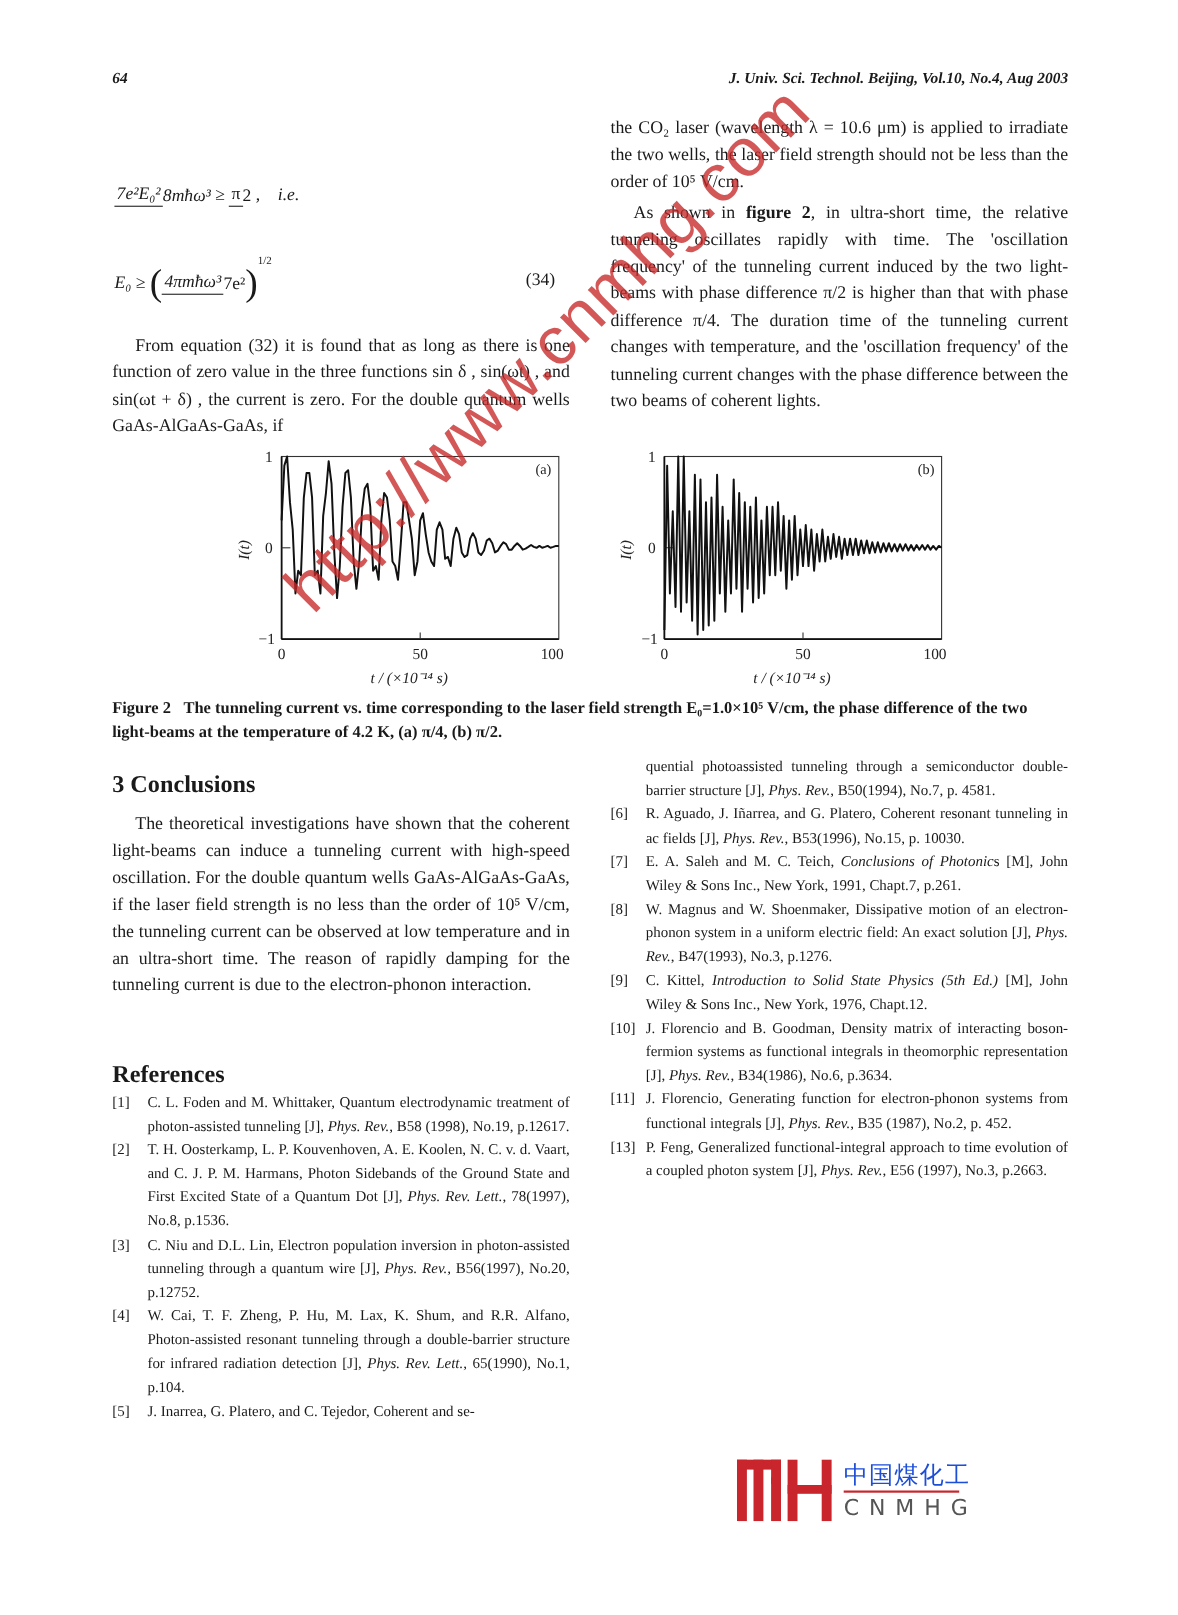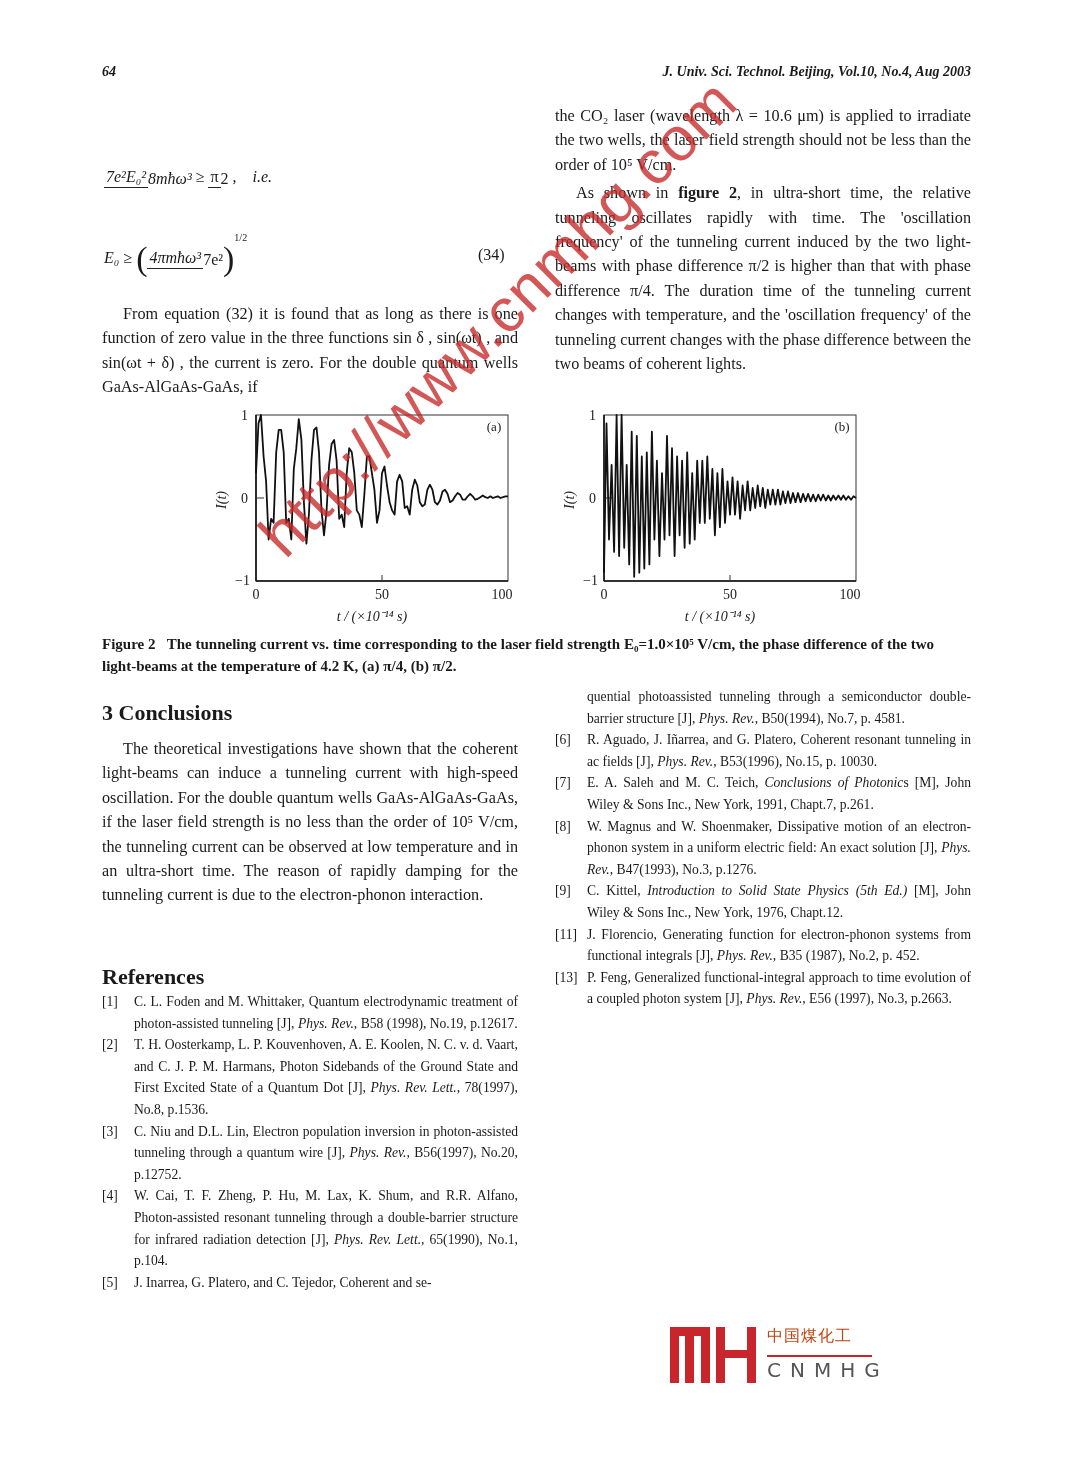--- a/index.html
+++ b/index.html
@@ -26,21 +26,21 @@
   .refs { position:absolute; font-size:13.6px; line-height:21.6px; text-align:justify; }
   .ref { display:flex; margin:0; }
   .ref .rn { width:32px; flex:none; }
   .ref .rt { flex:1; }
   .plot { position:absolute; }
   .plot svg text { font-family:"Liberation Serif", serif; }
   .wm { position:absolute; left:245px; top:520px; width:640px; transform:rotate(-45deg);
         transform-origin:0 0; font-family:"Liberation Sans", sans-serif; font-size:62px;
         color:rgba(200,40,40,0.78); white-space:nowrap; pointer-events:none; letter-spacing:1px; }
   .logo { position:absolute; left:670px; top:1325px; width:220px; height:60px; }
-  .logo-cn { position:absolute; left:97px; top:1px; font-family:"DejaVu Sans", sans-serif; font-size:16px; color:#c2410c; letter-spacing:1px; }
+  .logo-cn { position:absolute; left:97px; top:1px; font-family:"DejaVu Sans", sans-serif; font-size:22px; color:#1d4ed8; letter-spacing:1px; }
   .logo-line { position:absolute; left:97px; top:30px; width:105px; height:2px; background:#c9252c; }
   .logo-en { position:absolute; left:97px; top:33px; font-family:"DejaVu Sans", sans-serif; font-size:20px; color:#555; letter-spacing:9px; }
 </style>
 </head>
 <body>
 
 <div class="abs hdr hdr-left">64</div>
 <div class="abs hdr hdr-right">J. Univ. Sci. Technol. Beijing, Vol.10, No.4, Aug 2003</div>
 
 <div class="col colL" style="top:104px;">
@@ -166,20 +166,24 @@
     </div>
     <div class="ref">
       <span class="rn">[8]</span>
       <span class="rt">W. Magnus and W. Shoenmaker, Dissipative motion of an electron-phonon system in a uniform electric field: An exact solution [J], <i>Phys. Rev.</i>, B47(1993), No.3, p.1276.</span>
     </div>
     <div class="ref">
       <span class="rn">[9]</span>
       <span class="rt">C. Kittel, <i>Introduction to Solid State Physics (5th Ed.)</i> [M], John Wiley &amp; Sons Inc., New York, 1976, Chapt.12.</span>
     </div>
     <div class="ref">
+      <span class="rn">[10]</span>
+      <span class="rt">J. Florencio and B. Goodman, Density matrix of interacting boson-fermion systems as functional integrals in theomorphic representation [J], <i>Phys. Rev.</i>, B34(1986), No.6, p.3634.</span>
+    </div>
+    <div class="ref">
       <span class="rn">[11]</span>
       <span class="rt">J. Florencio, Generating function for electron-phonon systems from functional integrals [J], <i>Phys. Rev.</i>, B35 (1987), No.2, p. 452.</span>
     </div>
     <div class="ref">
       <span class="rn">[13]</span>
       <span class="rt">P. Feng, Generalized functional-integral approach to time evolution of a coupled photon system [J], <i>Phys. Rev.</i>, E56 (1997), No.3, p.2663.</span>
     </div>
   </div>
 
 <div class="wm">http://www.cnmhg.com</div>

